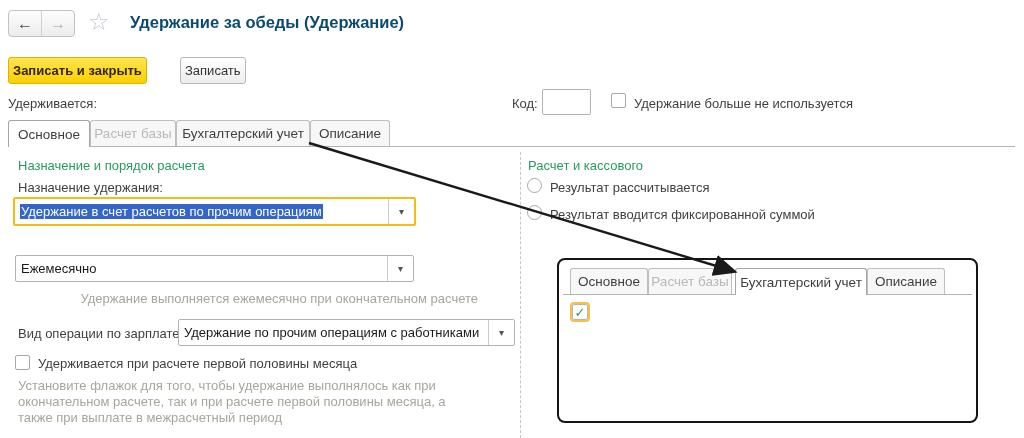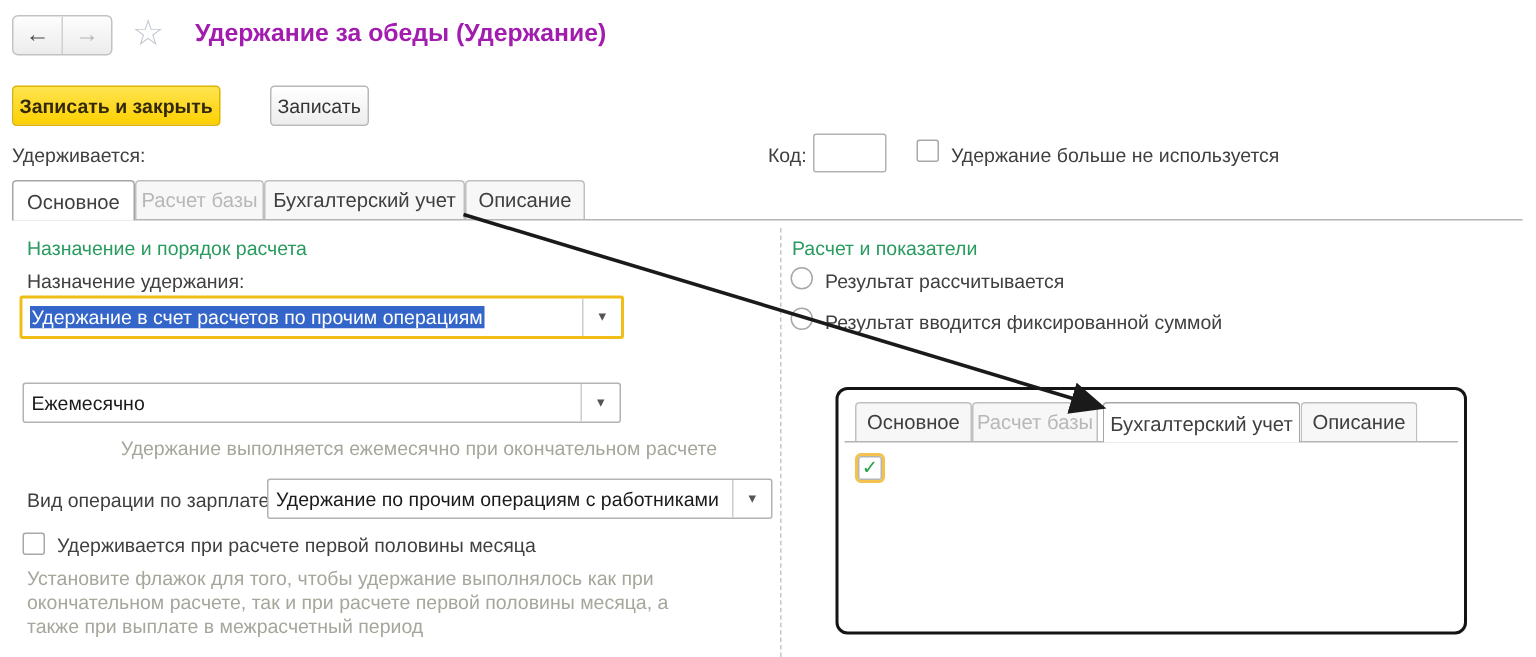--- a/index.html
+++ b/index.html
@@ -8,21 +8,21 @@
   .abs{position:absolute;}
 
   
   .navgroup{left:8px;top:10px;display:flex;border:1px solid #c2c2c2;border-radius:4px;overflow:hidden;
             background:linear-gradient(#fdfdfd,#ececec);}
   .navbtn{width:32px;height:25px;display:flex;align-items:center;justify-content:center;
           font-size:16px;font-weight:bold;cursor:pointer;}
   .navbtn.back{color:#4a4a4a;border-right:1px solid #d0d0d0;}
   .navbtn.fwd{color:#b6b6b6;}
   .star{left:88px;top:8px;font-size:24px;color:#c2c8d0;cursor:pointer;}
-  .title{left:130px;top:13px;font-size:16.5px;font-weight:bold;color:#a21caf;}
+  .title{left:130px;top:13px;font-size:16.5px;font-weight:bold;color:#0c4a6e;}
 
   
   .btn{height:27px;display:inline-flex;align-items:center;padding:0 4px;border-radius:3px;
        font-size:13px;cursor:pointer;box-sizing:border-box;}
   .btn.primary{left:8px;top:57px;background:linear-gradient(#ffe44f,#fcd000);
                border:1px solid #dcb400;font-weight:bold;color:#33290a;}
   .btn.normal{left:180px;top:57px;background:linear-gradient(#ffffff,#ededed);
               border:1px solid #b8b8b8;color:#333;}
 
   
@@ -131,21 +131,21 @@
     <div class="txt">Удержание по прочим операциям с работниками</div>
     <div class="dd">▾</div>
   </div>
 
   <div class="abs checkbox" style="left:15px;top:355px;"></div>
   <div class="abs lbl" style="left:38px;top:356px;">Удерживается при расчете первой половины месяца</div>
   <div class="abs hint" style="left:18px;top:378px;width:448px;">Установите флажок для того, чтобы удержание выполнялось как при окончательном расчете, так и при расчете первой половины месяца, а также при выплате в межрасчетный период</div>
 
   <div class="abs vsep"></div>
 
-  <div class="abs group-title" style="left:528px;top:158px;">Расчет и показатели</div>
+  <div class="abs group-title" style="left:528px;top:158px;">Расчет и кассового</div>
   <div class="abs radio" style="left:527px;top:178px;"></div>
   <div class="abs lbl" style="left:550px;top:180px;">Результат рассчитывается</div>
   <div class="abs radio" style="left:527px;top:205px;"></div>
   <div class="abs lbl" style="left:550px;top:207px;">Результат вводится фиксированной суммой</div>
 
   <div class="abs inset">
     <div class="tabline2"></div>
     <div class="itab" style="left:11px;width:78px;">
         <span>Основное</span>
       </div>

